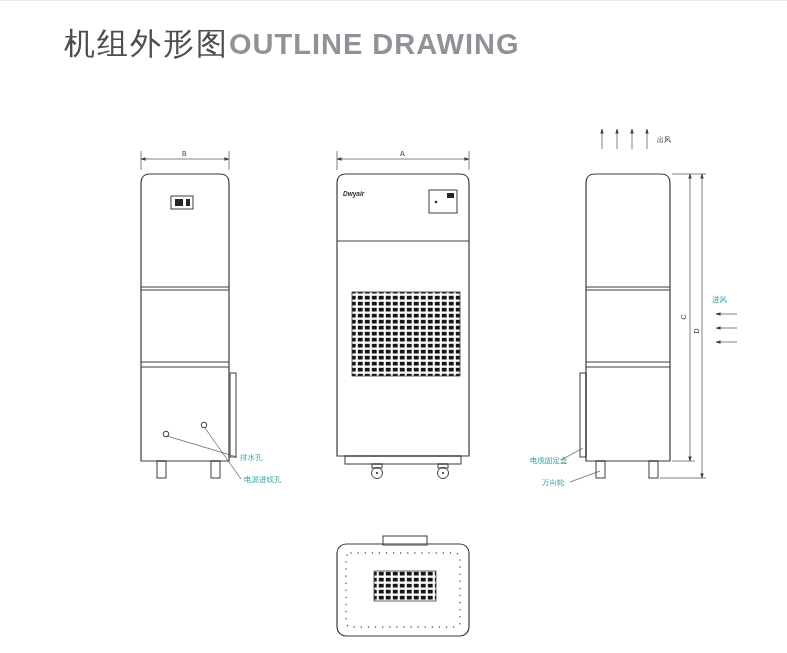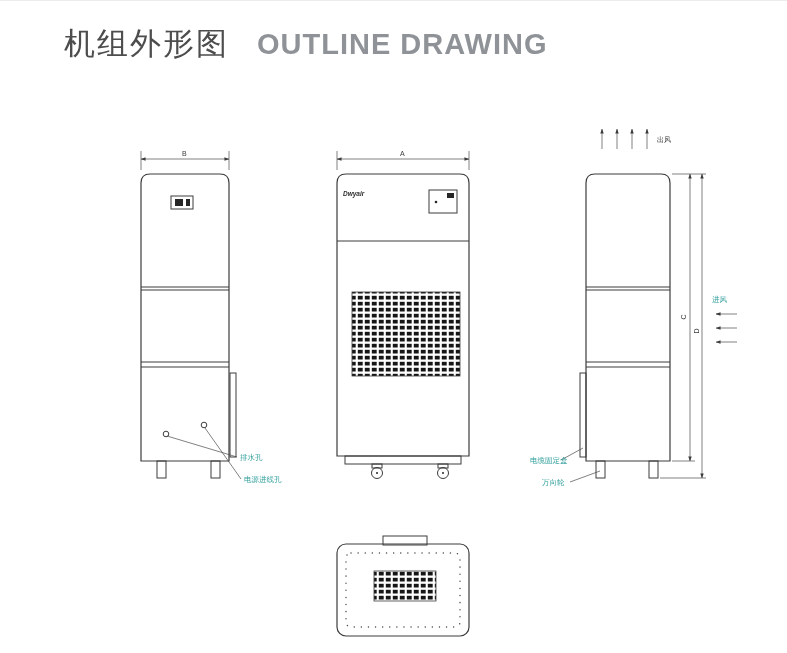--- a/index.html
+++ b/index.html
@@ -1,20 +1,20 @@
 <!DOCTYPE html>
 <html><head>
 <meta charset="utf-8">
 <style>
   html,body{margin:0;padding:0;background:#ffffff;}
   body{font-family:"Liberation Sans", sans-serif;}
   .page{position:relative;width:787px;height:653px;background:#fff;overflow:hidden;border-top:1px solid #ececec;}
   .header{position:absolute;left:64px;top:22px;white-space:nowrap;}
   .title-cn{display:inline-block;font-size:31px;color:#4d4d4d;font-weight:500;letter-spacing:2px;vertical-align:baseline;}
-  .title-en{display:inline-block;font-size:29px;color:#8f9296;font-weight:700;letter-spacing:1px;margin-left:28px;vertical-align:baseline;}
+  .title-en{display:inline-block;font-size:29px;color:#8f9296;font-weight:700;letter-spacing:1px;margin-left:0;vertical-align:baseline;}
   .subtitle{position:absolute;left:64px;top:86px;font-size:15.5px;color:#2f9e9b;letter-spacing:0.5px;}
   svg{position:absolute;left:0;top:0;}
   .ln{stroke:#3c3c3c;stroke-width:1;fill:none;}
   .lnb{stroke:#3c3c3c;stroke-width:1.2;fill:none;}
   .thin{stroke:#4a4a4a;stroke-width:0.7;fill:none;}
   .dark{fill:#262626;stroke:none;}
   .dimlbl{font-size:7px;fill:#3a3a3a;}
   .anno{font-size:7.5px;fill:#2f9e9b;}
   .logo{font-size:6.5px;font-style:italic;font-weight:bold;fill:#2b2b2b;}
   text{font-family:"Liberation Sans", sans-serif;}

